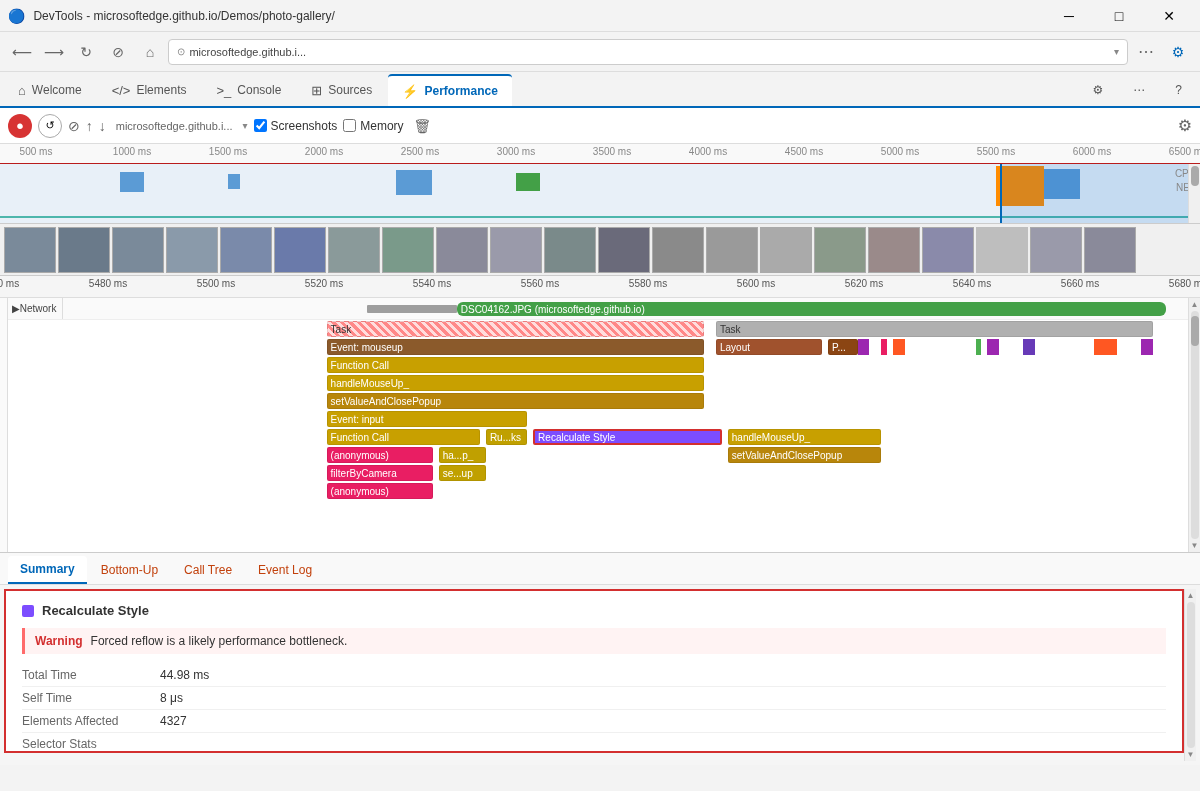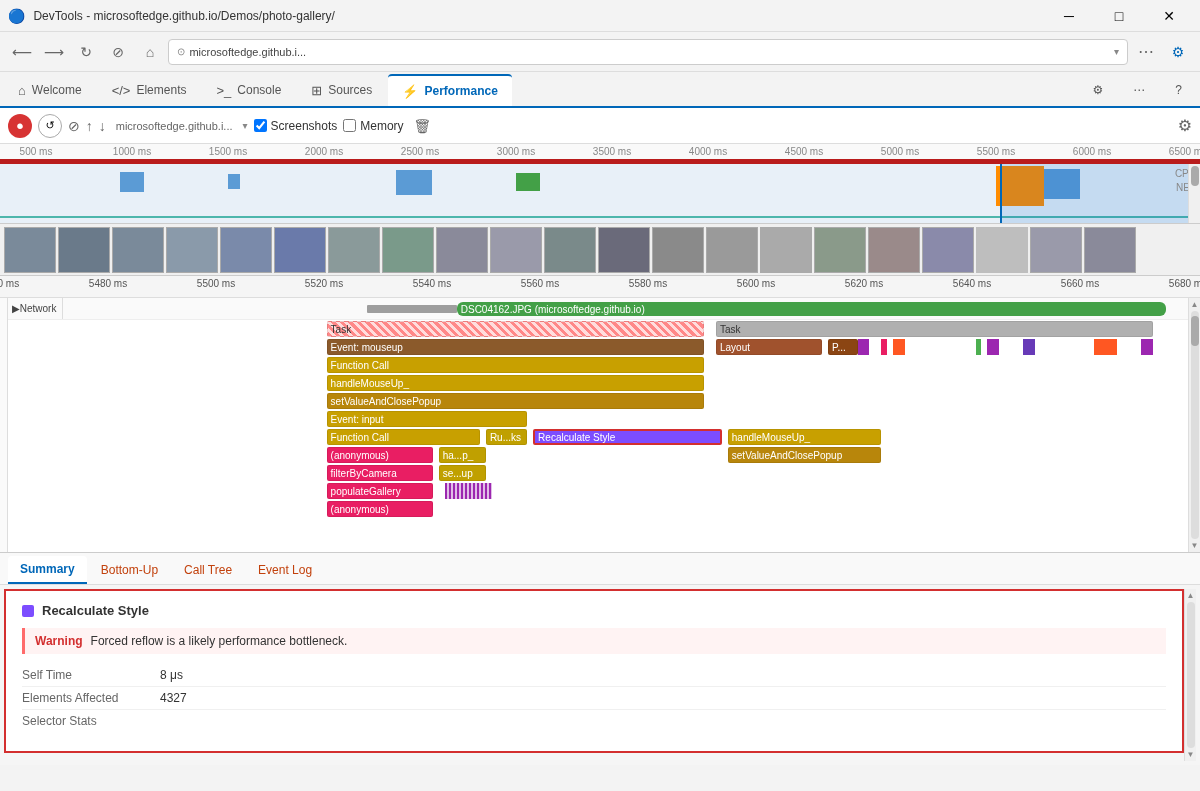--- a/index.html
+++ b/index.html
@@ -74,21 +74,21 @@
     .url-text { font-size: 11px; color: #666; margin: 0 4px; }
     .checkbox-label { display: flex; align-items: center; gap: 4px; font-size: 12px; cursor: pointer; }
     .checkbox-label input { cursor: pointer; }
     .trash-btn { background: transparent; border: none; font-size: 14px; cursor: pointer; color: #666; margin-left: 4px; }
     .settings-btn { margin-left: auto; background: transparent; border: none; font-size: 16px; cursor: pointer; color: #666; }
 
     
     .timeline-ruler {
       background: #f9f9f9;
       height: 20px;
-      border-bottom: 5px solid #b91c1c;
+      border-bottom: 1px solid #b91c1c;
       display: flex;
       align-items: center;
       overflow: hidden;
       position: relative;
       font-size: 10px;
       color: #888;
     }
     .ruler-label { position: absolute; top: 2px; transform: translateX(-50%); white-space: nowrap; font-size: 10px; }
 
     
@@ -476,25 +476,20 @@
       <div class="fb anonymous" style="left:27%;width:9%;background:#e91e63;color:white;">(anonymous)</div>
       <div class="fb ha-p" style="left:36.5%;width:4%;background:#c0a000;color:white;">ha...p_</div>
       <div class="fb set-value-close" style="left:61%;width:13%;background:#b8860b;color:white;">setValueAndClosePopup</div>
     </div>
 
     <div class="flame-full-row">
       <div class="fb filter-cam" style="left:27%;width:9%;background:#e91e63;color:white;">filterByCamera</div>
       <div class="fb se-up" style="left:36.5%;width:4%;background:#c0a000;color:white;">se...up</div>
     </div>
 
-    <div class="flame-full-row">
-      <div class="fb populate" style="left:27%;width:9%;background:#e91e63;color:white;">populateGallery</div>
-
-      <div style="position:absolute;left:37%;width:4%;top:1px;height:16px;background:repeating-linear-gradient(90deg,#9c27b0 0px,#9c27b0 2px,#e1bee7 2px,#e1bee7 4px);"></div>
-    </div>
 
     <div class="flame-full-row">
       <div class="fb anonymous" style="left:27%;width:9%;background:#e91e63;color:white;">(anonymous)</div>
     </div>
   </div>
 
   <div style="width:12px;background:#f0f0f0;border-left:1px solid #ddd;flex-shrink:0;display:flex;flex-direction:column;align-items:center;padding:2px 0;">
     <span style="font-size:8px;color:#888;cursor:pointer;">▲</span>
     <div style="flex:1;width:8px;background:#ddd;border-radius:4px;margin:2px 0;position:relative;">
       <div style="width:8px;height:30px;background:#aaa;border-radius:4px;position:absolute;top:5px;"></div>
@@ -525,20 +520,24 @@
       <div class="title-icon-sq"></div>
       <span>Recalculate Style</span>
     </div>
 
     <div class="warning-row">
       <span class="warning-label">Warning</span>
       <span class="warning-text">Forced reflow is a likely performance bottleneck.</span>
     </div>
 
     <div class="info-row">
+      <span class="info-label">Total Time</span>
+      <span class="info-value">44.98 ms</span>
+    </div>
+    <div class="info-row">
       <span class="info-label">Self Time</span>
       <span class="info-value">8 μs</span>
     </div>
     <div class="info-row">
       <span class="info-label">Elements Affected</span>
       <span class="info-value">4327</span>
     </div>
     <div class="info-row" style="border-bottom:none;">
       <span class="info-label">Selector Stats</span>
       <span class="info-value"></span>

